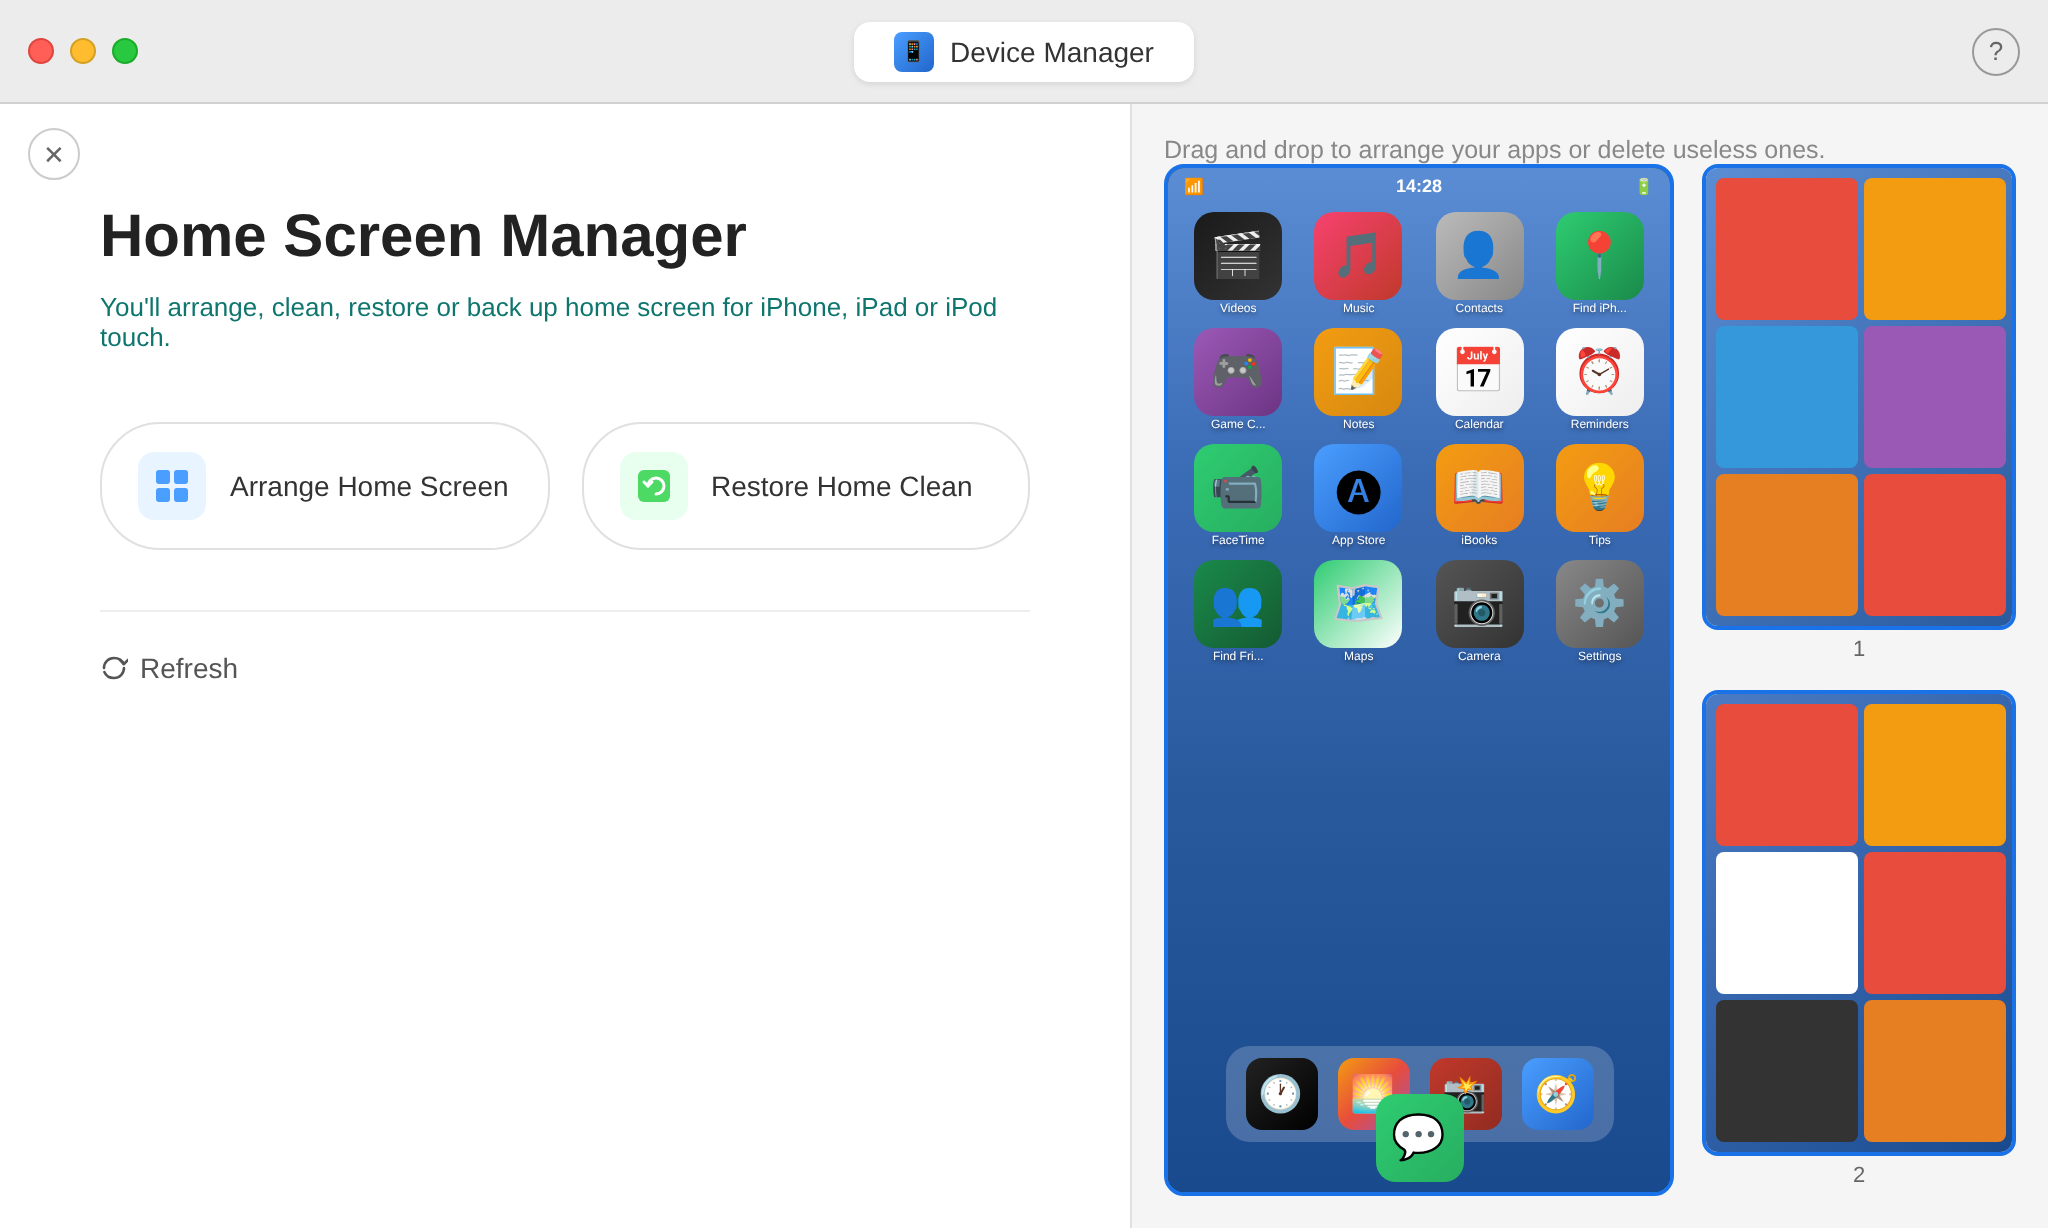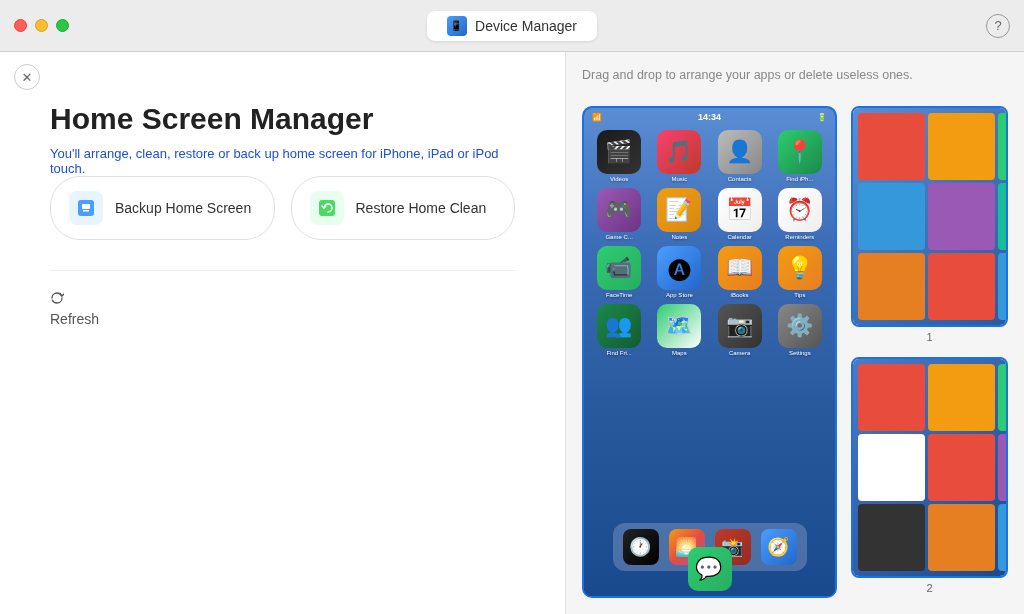--- a/index.html
+++ b/index.html
@@ -119,21 +119,22 @@
     }
 
     .panel-title {
       font-size: 30px;
       font-weight: 600;
       color: #222;
       margin-bottom: 10px;
     }
     .panel-subtitle {
       font-size: 13px;
-      color: #1d4ed8;
+      color: #0f766e;
+      margin-bottom: 35px;
     }
 
     .actions-grid {
       display: grid;
       grid-template-columns: 1fr 1fr;
       gap: 16px;
       margin-bottom: 30px;
     }
 
     .action-btn {
@@ -198,28 +199,27 @@
       background: rgba(255,255,255,0.3);
       border-radius: 6px;
       display: flex;
       align-items: center;
       justify-content: center;
       font-size: 14px;
     }
 
     .refresh-btn {
       display: flex;
-      align-items: flex-start;
+      align-items: center;
       gap: 6px;
       background: transparent;
       border: none;
       color: #555;
       font-size: 14px;
       cursor: pointer;
-      flex-direction: column;
     }
 
     .bottom-preview {
       position: absolute;
       bottom: 0;
       left: 0;
       width: 290px;
       height: 95px;
       background: linear-gradient(135deg, #e8f4ff 0%, #d4eaff 50%, #e8f0ff 100%);
       border-radius: 0 20px 0 0;
@@ -264,21 +264,21 @@
       background: #f5f5f5;
       border-left: 1px solid #e0e0e0;
       padding: 16px;
       display: flex;
       flex-direction: column;
     }
 
     .drag-hint {
       font-size: 12.5px;
       color: #888;
-      margin-bottom: 24px;
+      margin-bottom: 0;
     }
 
     .screens-area {
       display: flex;
       gap: 14px;
       flex: 1;
     }
 
     .main-screen {
       width: 255px;
@@ -478,32 +478,33 @@
 
   <div class="left-panel">
     <button class="close-btn">✕</button>
 
     <div class="panel-content">
       <h1 class="panel-title">Home Screen Manager</h1>
       <p class="panel-subtitle">You'll arrange, clean, restore or back up home screen for iPhone, iPad or iPod touch.</p>
 
       <div class="actions-grid">
 
-
-
         <button class="action-btn">
-          <div class="action-icon icon-lblue">
+          <div class="action-icon icon-blue">
             <svg width="20" height="20" viewBox="0 0 20 20" fill="none">
-              <rect x="2" y="2" width="16" height="16" rx="3" fill="#4a9eff"></rect>
-              <rect x="6" y="6" width="8" height="5" rx="1" fill="white"></rect>
-              <rect x="7" y="12" width="6" height="1.5" rx="0.5" fill="white"></rect>
+              <rect x="2" y="2" width="7" height="7" rx="1.5" fill="#4a9eff"></rect>
+              <rect x="11" y="2" width="7" height="7" rx="1.5" fill="#4a9eff"></rect>
+              <rect x="2" y="11" width="7" height="7" rx="1.5" fill="#4a9eff"></rect>
+              <rect x="11" y="11" width="7" height="7" rx="1.5" fill="#4a9eff"></rect>
             </svg>
           </div>
-          <span>Backup Home Screen</span>
+          <span>Arrange Home Screen</span>
         </button>
+
+
 
         <button class="action-btn">
           <div class="action-icon icon-green">
             <svg width="20" height="20" viewBox="0 0 20 20" fill="none">
               <rect x="2" y="2" width="16" height="16" rx="3" fill="#4cd964"></rect>
               <path d="M7 10 C7 7.8 8.8 6 11 6 C13.2 6 15 7.8 15 10 C15 12.2 13.2 14 11 14" stroke="white" stroke-width="1.5" fill="none" stroke-linecap="round"></path>
               <path d="M5 8 L7 10 L9 8" stroke="white" stroke-width="1.5" fill="none" stroke-linecap="round" stroke-linejoin="round"></path>
             </svg>
           </div>
           <span>Restore Home Clean</span>
@@ -530,21 +531,21 @@
 
   <div class="right-panel">
     <p class="drag-hint">Drag and drop to arrange your apps or delete useless ones.</p>
 
     <div class="screens-area">
 
       <div class="main-screen">
         <div class="phone-screen-bg">
           <div class="phone-status-bar">
             <span>📶</span>
-            <span class="phone-time">14:34</span>
+            <span class="phone-time">14:28</span>
             <span>🔋</span>
           </div>
 
           <div class="phone-icons-grid">
             <div class="app-icon-container">
               <div class="app-icon app-videos">🎬</div>
               <span class="app-label">Videos</span>
             </div>
             <div class="app-icon-container">
               <div class="app-icon app-music">🎵</div>

